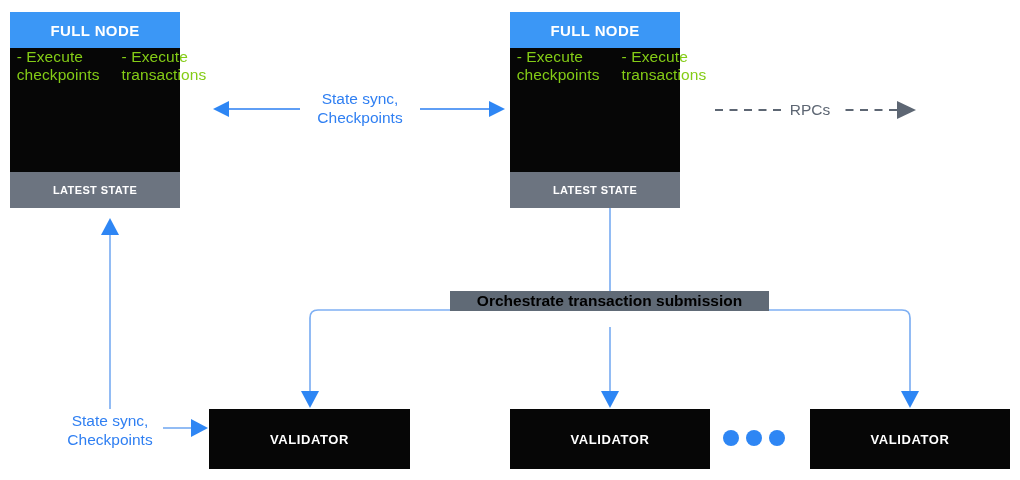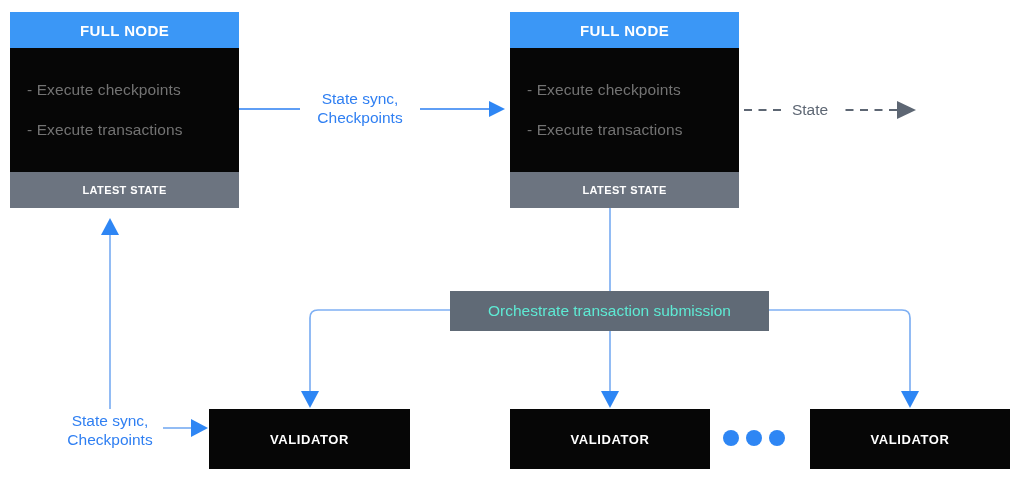--- a/index.html
+++ b/index.html
@@ -14,43 +14,43 @@
 
   
   .conn-line{stroke:var(--connector-blue);stroke-width:1.7;fill:none;}
   .mid-line{stroke:var(--midline-blue);stroke-width:2.1;fill:none;}
   .blue-head{fill:var(--arrowhead-blue);}
   .dash-line{stroke:var(--rpc-gray);stroke-width:2;fill:none;stroke-dasharray:8 6.5;}
   .gray-head{fill:var(--rpc-gray);}
   .dot{fill:var(--arrowhead-blue);}
 
   
-  .full-node{position:absolute;width:229px;height:196px;display:flex;flex-direction:column;}
+  .full-node{position:absolute;width:170px;height:196px;display:flex;flex-direction:column;}
   .fn-header{
     height:36px;background:var(--header-blue);color:#fff;
     display:flex;align-items:center;justify-content:center;
     font-size:15px;font-weight:700;letter-spacing:.4px;
   }
   .fn-body{
-    flex:1;background:var(--node-black);color:#737373;
-    display:flex;flex-direction:column;justify-content:center;gap:22px;
-    padding-left:17px;font-size:15.5px;font-weight:500;letter-spacing:.1px;
+    flex:1;background:var(--node-black);color:#84cc16;
+    display:flex;flex-direction:row;justify-content:center;gap:22px;
+    padding-left:33px;font-size:15.5px;font-weight:500;letter-spacing:.1px;
   }
   .fn-footer{
     height:36px;background:var(--state-gray);color:#fff;
     display:flex;align-items:center;justify-content:center;
     font-size:11px;font-weight:700;letter-spacing:.4px;
   }
 
   
   .orchestrator{
-    position:absolute;left:450px;top:291px;width:319px;height:40px;
-    background:var(--orchestrator-gray);color:#5eead4;
+    position:absolute;left:450px;top:291px;width:319px;height:20px;
+    background:var(--orchestrator-gray);color:#000000;
     display:flex;align-items:center;justify-content:center;
-    font-size:15.5px;font-weight:400;
+    font-size:15.5px;font-weight:700;
   }
 
   
   .validator{
     position:absolute;width:200px;height:60px;background:var(--node-black);color:#fff;
     display:flex;align-items:center;justify-content:center;
     font-size:13px;font-weight:700;letter-spacing:.6px;
   }
   #validator-1{left:209px;top:409px;width:201px;}
   #validator-2{left:510px;top:409px;}
@@ -131,21 +131,21 @@
 
     <div class="validator" id="validator-1">VALIDATOR</div>
     <div class="validator" id="validator-2">VALIDATOR</div>
     <div class="validator" id="validator-3">VALIDATOR</div>
 
     <div class="mid-label">
       <div>State sync,</div>
       <div>Checkpoints</div>
     </div>
 
-    <div class="rpcs-label">State</div>
+    <div class="rpcs-label">RPCs</div>
 
     <div class="bottom-label">
       <div>State sync,</div>
       <div>Checkpoints</div>
     </div>
 
   </div>
 </div>
 
 </body></html>

